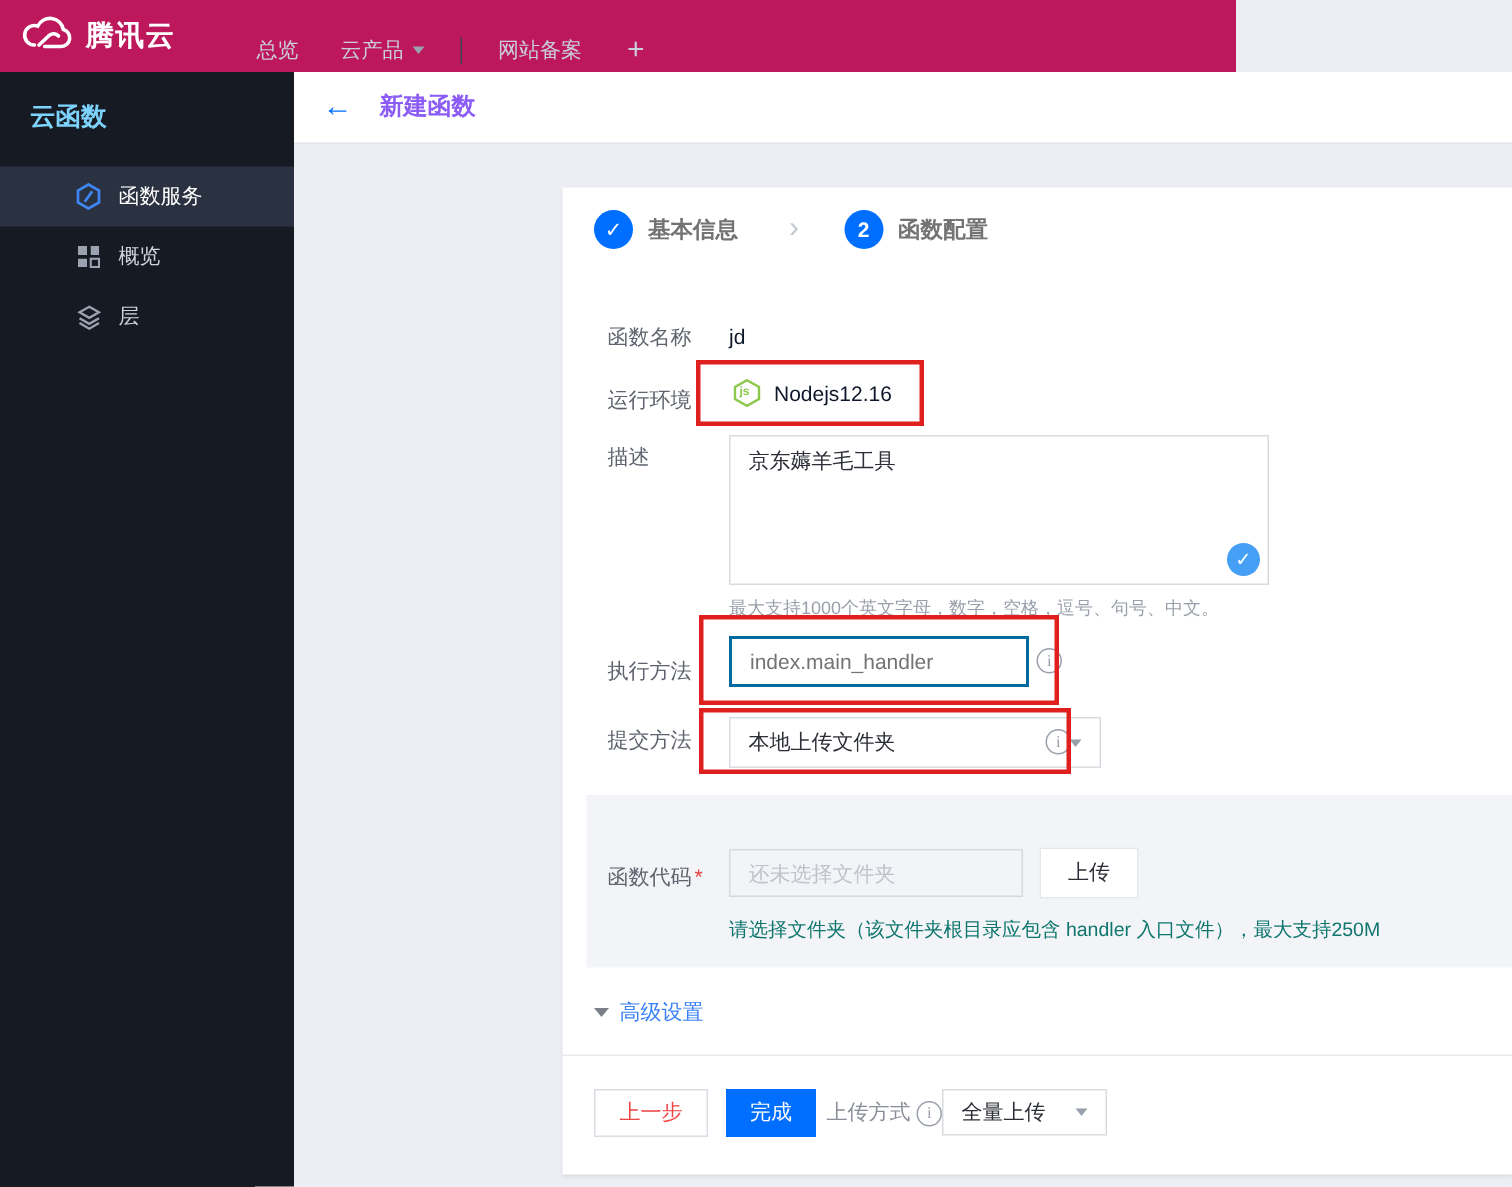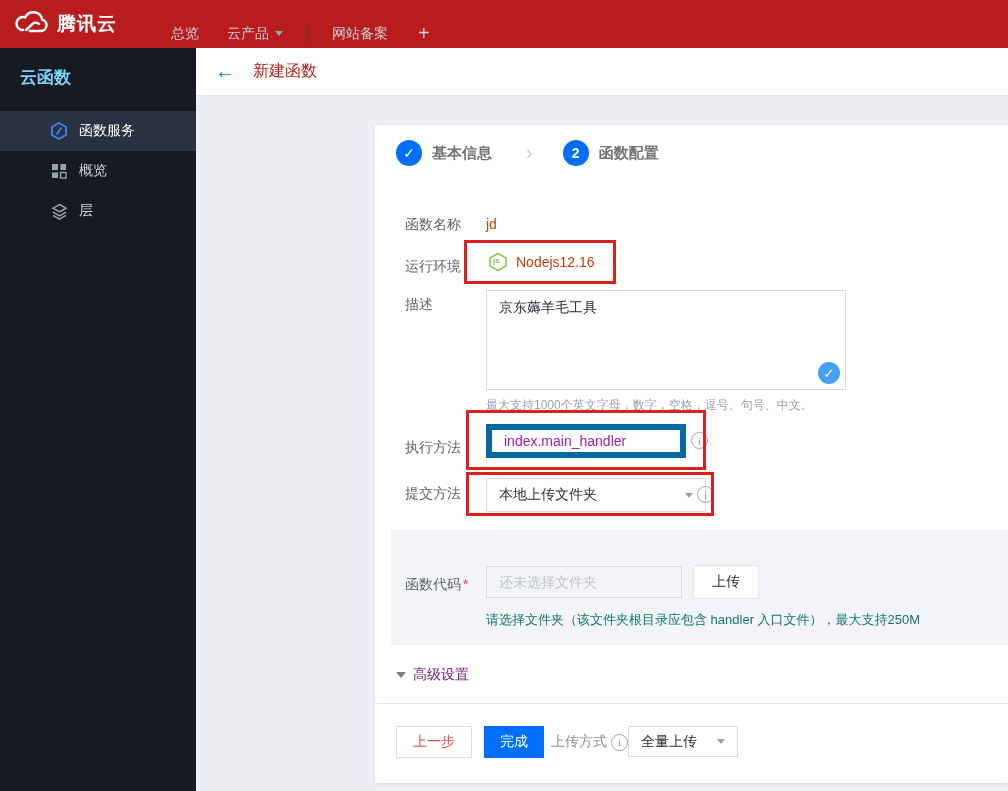--- a/index.html
+++ b/index.html
@@ -1,21 +1,21 @@
 <!DOCTYPE html>
 <html><head>
 <meta charset="utf-8">
 <style>
   * { margin:0; padding:0; box-sizing:border-box; }
   html,body { width:1008px; height:791px; overflow:hidden;
     font-family:"Liberation Sans","DejaVu Sans",sans-serif; background:#eceef3; }
 
   
-  .navbar { position:absolute; left:0; top:0; width:1008px; height:48px;
-    background:#b91c1c; display:flex; align-items:center; z-index:5; }
+  .navbar { position:absolute; left:0; top:0; width:824px; height:48px;
+    background:#be185d; display:flex; align-items:center; z-index:5; }
   .brand { display:flex; align-items:center; gap:9px; padding:0 14px; cursor:pointer; }
   .brand-name { color:#fff; font-size:19px; font-weight:bold; letter-spacing:1px; }
   .nav-items { display:flex; align-items:center; margin-left:26px;margin-top:19px; }
   .nav-item { color:#c9ced8; font-size:14px; padding:0 14px; height:48px;
     display:flex; align-items:center; gap:6px; cursor:pointer; }
   .caret-down { width:0; height:0; border-left:4px solid transparent;
     border-right:4px solid transparent; border-top:5px solid #9aa2b1; }
   .nav-divider { width:1px; height:18px; background:#3a4254; margin:0 10px; }
   .nav-plus { color:#c9ced8; font-size:20px; padding:0 16px; cursor:pointer; }
 
@@ -27,51 +27,51 @@
     gap:11px; color:#cfd3db; font-size:14px; cursor:pointer; }
   .side-item.active { background:#2a3140; color:#fff; }
   .side-icon { width:18px; height:18px; flex:0 0 18px; display:flex;
     align-items:center; justify-content:center; }
 
   
   .main { position:absolute; left:196px; top:48px; right:0; bottom:0; background:#eceef3; }
   .page-header { position:absolute; left:0; top:0; right:0; height:48px; background:#fff;
     border-bottom:1px solid #e3e6ec; display:flex; align-items:center; z-index:3; }
   .back-arrow { color:#006eff; font-size:20px; font-weight:bold; margin-left:19px; cursor:pointer; }
-  .page-title { color:#b91c1c; font-size:16px; font-weight:normal; margin-left:18px; }
+  .page-title { color:#8b5cf6; font-size:16px; font-weight:bold; margin-left:18px; }
 
   
   .card { position:absolute; left:179px; top:77px; right:0; bottom:8px; background:#fff;
     box-shadow:0 1px 3px rgba(0,0,0,.10); }
 
   .steps { position:absolute; left:21px; top:15px; display:flex; align-items:center; }
   .step-circle { width:26px; height:26px; border-radius:50%; background:#006eff; color:#fff;
     display:flex; align-items:center; justify-content:center; font-size:14px; font-weight:bold; }
   .step-label { font-size:15px; font-weight:bold; color:#737373; margin-left:10px; }
   .step-chevron { color:#c5c9d4; font-size:20px; margin:0 30px 2px 34px; }
 
   .form-label { position:absolute; left:30px; font-size:14px; color:#5e636e; }
-  .form-value { position:absolute; font-size:14px; color:#c2410c; }
+  .form-value { position:absolute; font-size:14px; color:#0f172a; }
 
   .runtime-chip { position:absolute; left:113px; top:127px; display:flex;
     align-items:center; gap:8px; }
   .node-icon { position:relative; width:20px; height:20px; }
   .js-label { position:absolute; left:5px; top:4px; font-size:8px; font-weight:bold;
     color:#8cc84b; }
 
   textarea.desc { position:absolute; left:111px; top:165px; width:360px; height:100px;
     border:1px solid #d9dbe0; resize:none; padding:8px 12px; font-size:14px; color:#2b2e36;
     font-family:inherit; outline:none; }
   .desc-check { position:absolute; left:443px; top:237px; width:22px; height:22px;
     border-radius:50%; background:#459ff5; color:#fff; font-size:13px; font-weight:bold;
     display:flex; align-items:center; justify-content:center; }
   .hint { position:absolute; font-size:12px; color:#9aa0ab; }
 
-  input.text-input { position:absolute; border:6px solid #0369a1; padding:0 12px;
-    font-size:14px; color:#a21caf; font-family:inherit; outline:none; background:#fff; }
+  input.text-input { position:absolute; border:2px solid #0369a1; padding:0 12px;
+    font-size:14px; color:#737373; font-family:inherit; outline:none; background:#fff; }
   .selectbox { position:absolute; border:1px solid #d9dbe0; background:#fff;
     display:flex; align-items:center; padding:0 12px; font-size:14px; color:#2b2e36;
     cursor:pointer; }
   .selectbox .caret-down { position:absolute; right:12px;
     border-top-color:#98a0ac; }
   .info-icon { position:absolute; width:17px; height:17px; border-radius:50%;
     border:1px solid #9aa0ab; color:#9aa0ab; font-size:11px; display:flex;
     align-items:center; justify-content:center; font-style:normal; cursor:pointer;
     font-family:"Liberation Serif",serif; }
 
@@ -84,21 +84,21 @@
   input.dis-input::placeholder { color:#bfc3cc; }
   .upload-btn { position:absolute; left:318px; top:440px; width:66px; height:34px;
     background:#fff; border:1px solid #e4e6ea; font-size:14px; color:#2b2e36;
     display:flex; align-items:center; justify-content:center; cursor:pointer; }
   .code-hint { position:absolute; left:111px; top:486px; font-size:13px; color:#0f766e; }
 
   .advanced { position:absolute; left:21px; top:541px; display:flex; align-items:center;
     gap:7px; cursor:pointer; }
   .tri-down { width:0; height:0; border-left:5px solid transparent;
     border-right:5px solid transparent; border-top:6px solid #7a7f88; }
-  .advanced-label { font-size:14px; color:#701a75; }
+  .advanced-label { font-size:14px; color:#3b82f6; }
 
   .footer-divider { position:absolute; left:0; right:0; top:578px;
     border-top:1px solid #e7e9ef; }
   .btn { position:absolute; height:32px; display:flex; align-items:center;
     justify-content:center; font-size:14px; cursor:pointer; }
   .btn-prev { left:21px; top:601px; width:76px; background:#fff;
     border:1px solid #dadde3; color:#ef4444; }
   .btn-finish { left:109px; top:601px; width:60px; background:#006eff; color:#fff;
     border:1px solid #006eff; }
   .upload-mode { position:absolute; left:176px; top:608px; display:flex;
@@ -207,21 +207,21 @@
     <span class="form-label" style="top:171px;">描述</span>
     <textarea class="desc" style="">京东薅羊毛工具</textarea>
     <span class="desc-check">✓</span>
     <span class="hint" style="left:111px; top:272px;">最大支持1000个英文字母，数字，空格，逗号、句号、中文。</span>
 
     <span class="form-label" style="top:314px;">执行方法</span>
     <input class="text-input" style="left: 111px; top: 299px; width: 200px; height: 34px;" value="index.main_handler">
     <span class="info-icon" style="left:316px; top:307px;">i</span>
 
     <span class="form-label" style="top:360px;">提交方法</span>
-    <div class="selectbox" style="left:111px; top:353px; width:220px; height:34px;">
+    <div class="selectbox" style="left:111px; top:353px; width:248px; height:34px;">
       <span>本地上传文件夹</span>
       <span class="caret-down"></span>
     </div>
     <span class="info-icon" style="left:322px; top:361px;">i</span>
 
     <div class="gray-panel"></div>
     <span class="form-label" style="top:451px;"><span>函数代码</span><span class="required-star">*</span></span>
     <input class="dis-input" placeholder="还未选择文件夹" style="">
     <div class="upload-btn">上传</div>
     <span class="code-hint">请选择文件夹（该文件夹根目录应包含 handler 入口文件），最大支持250M</span>

